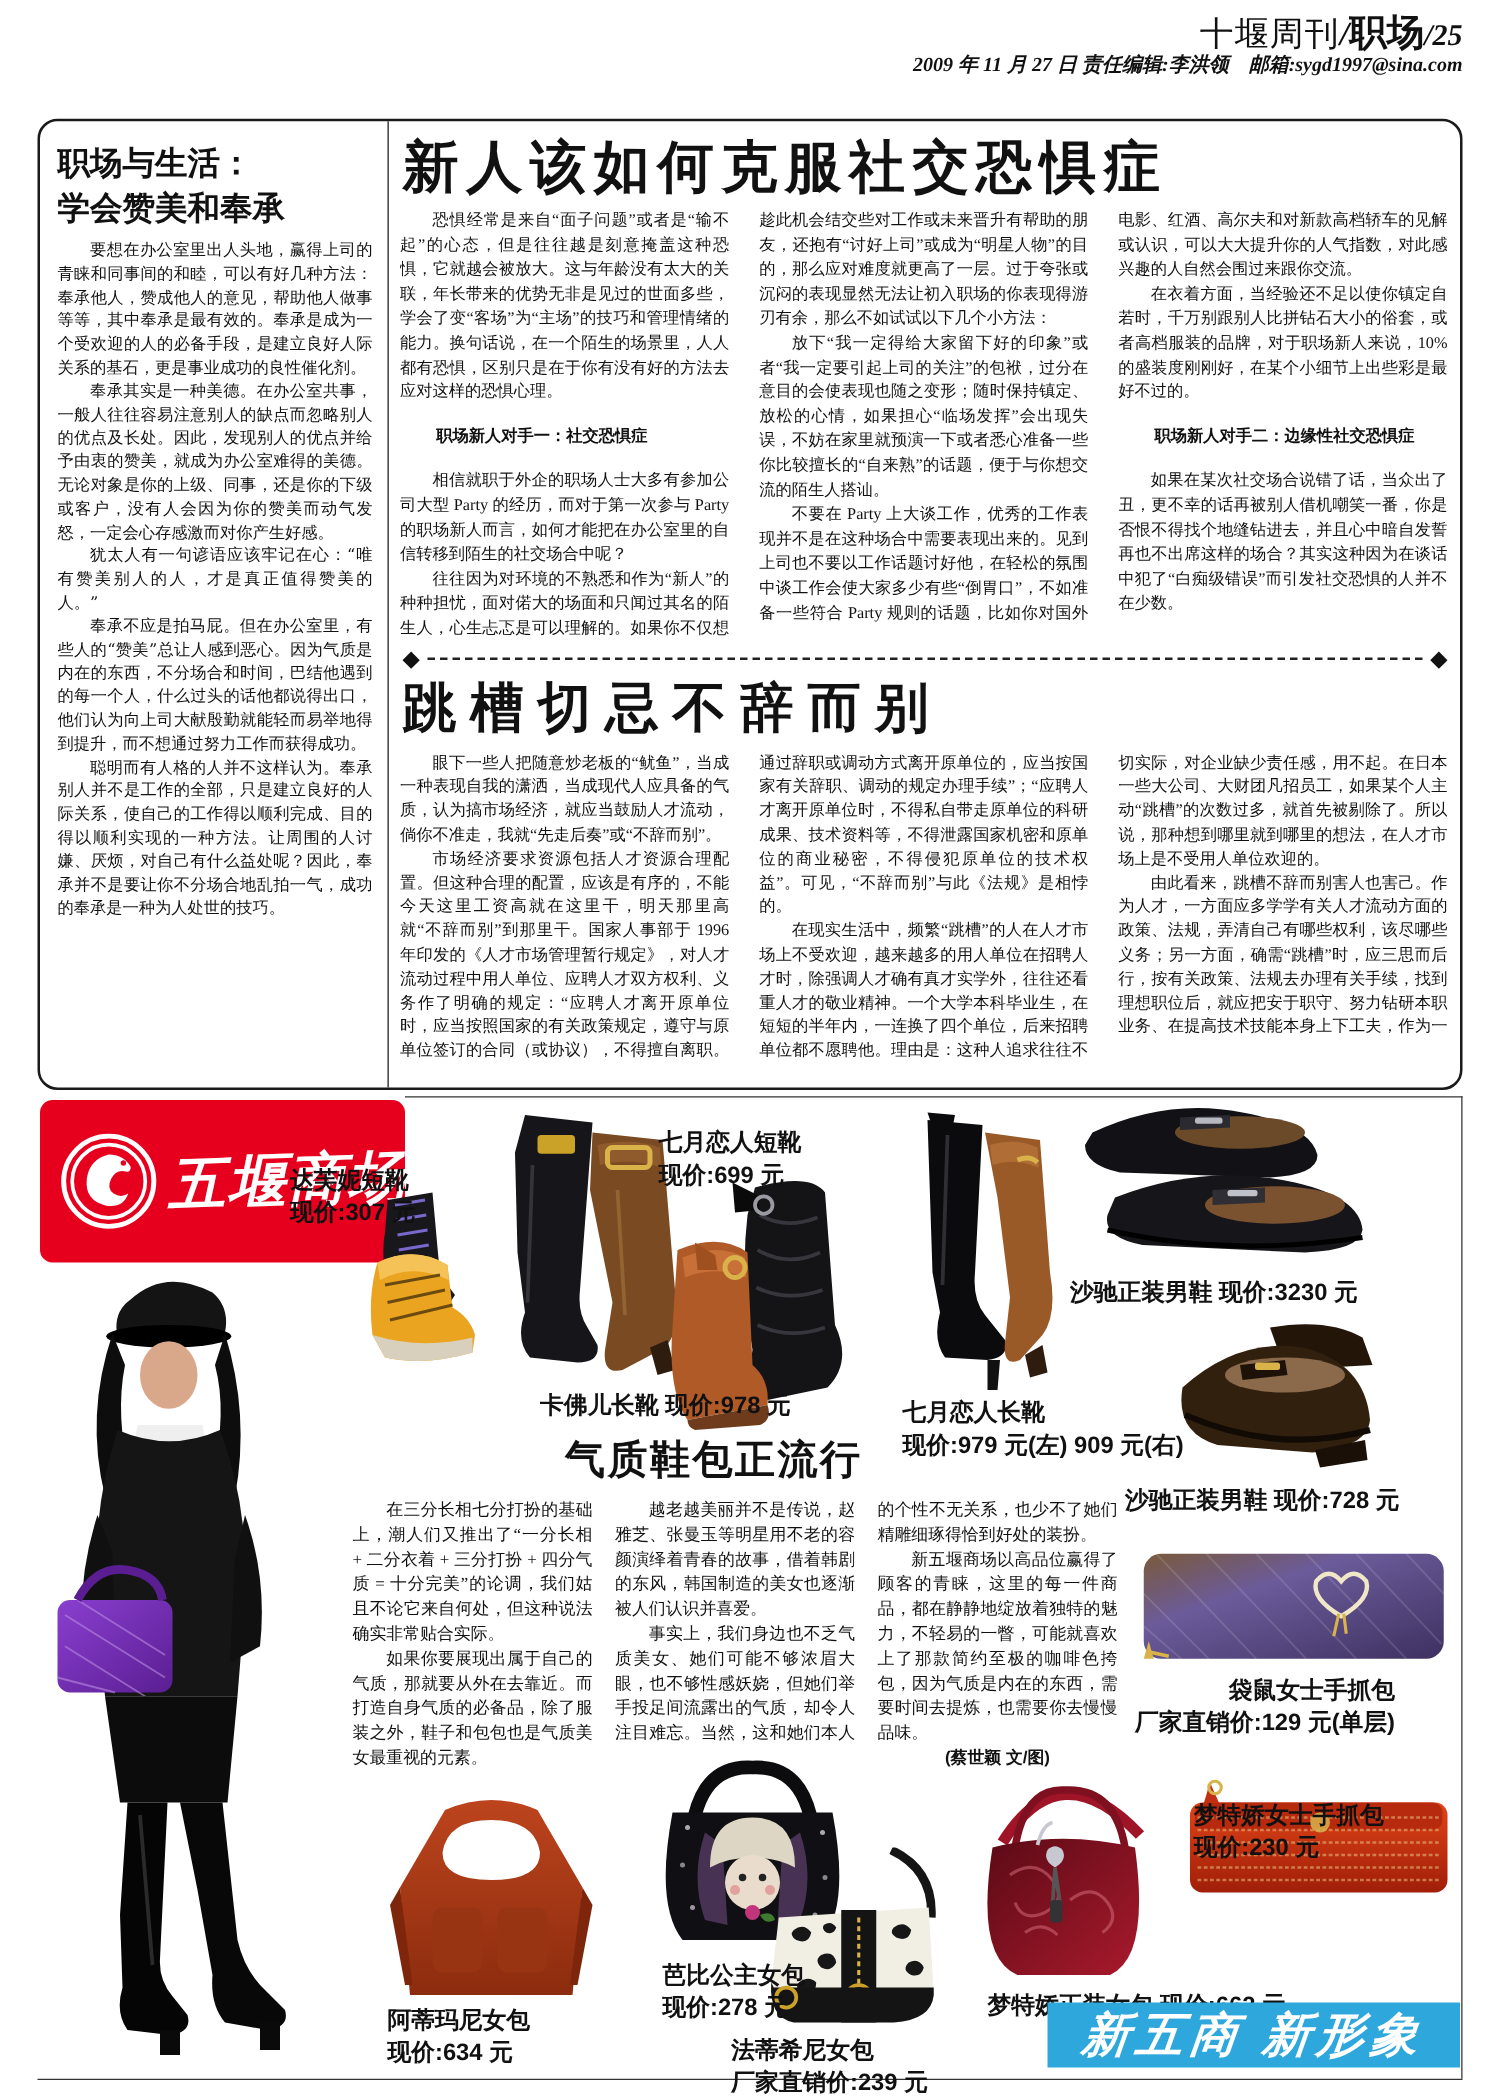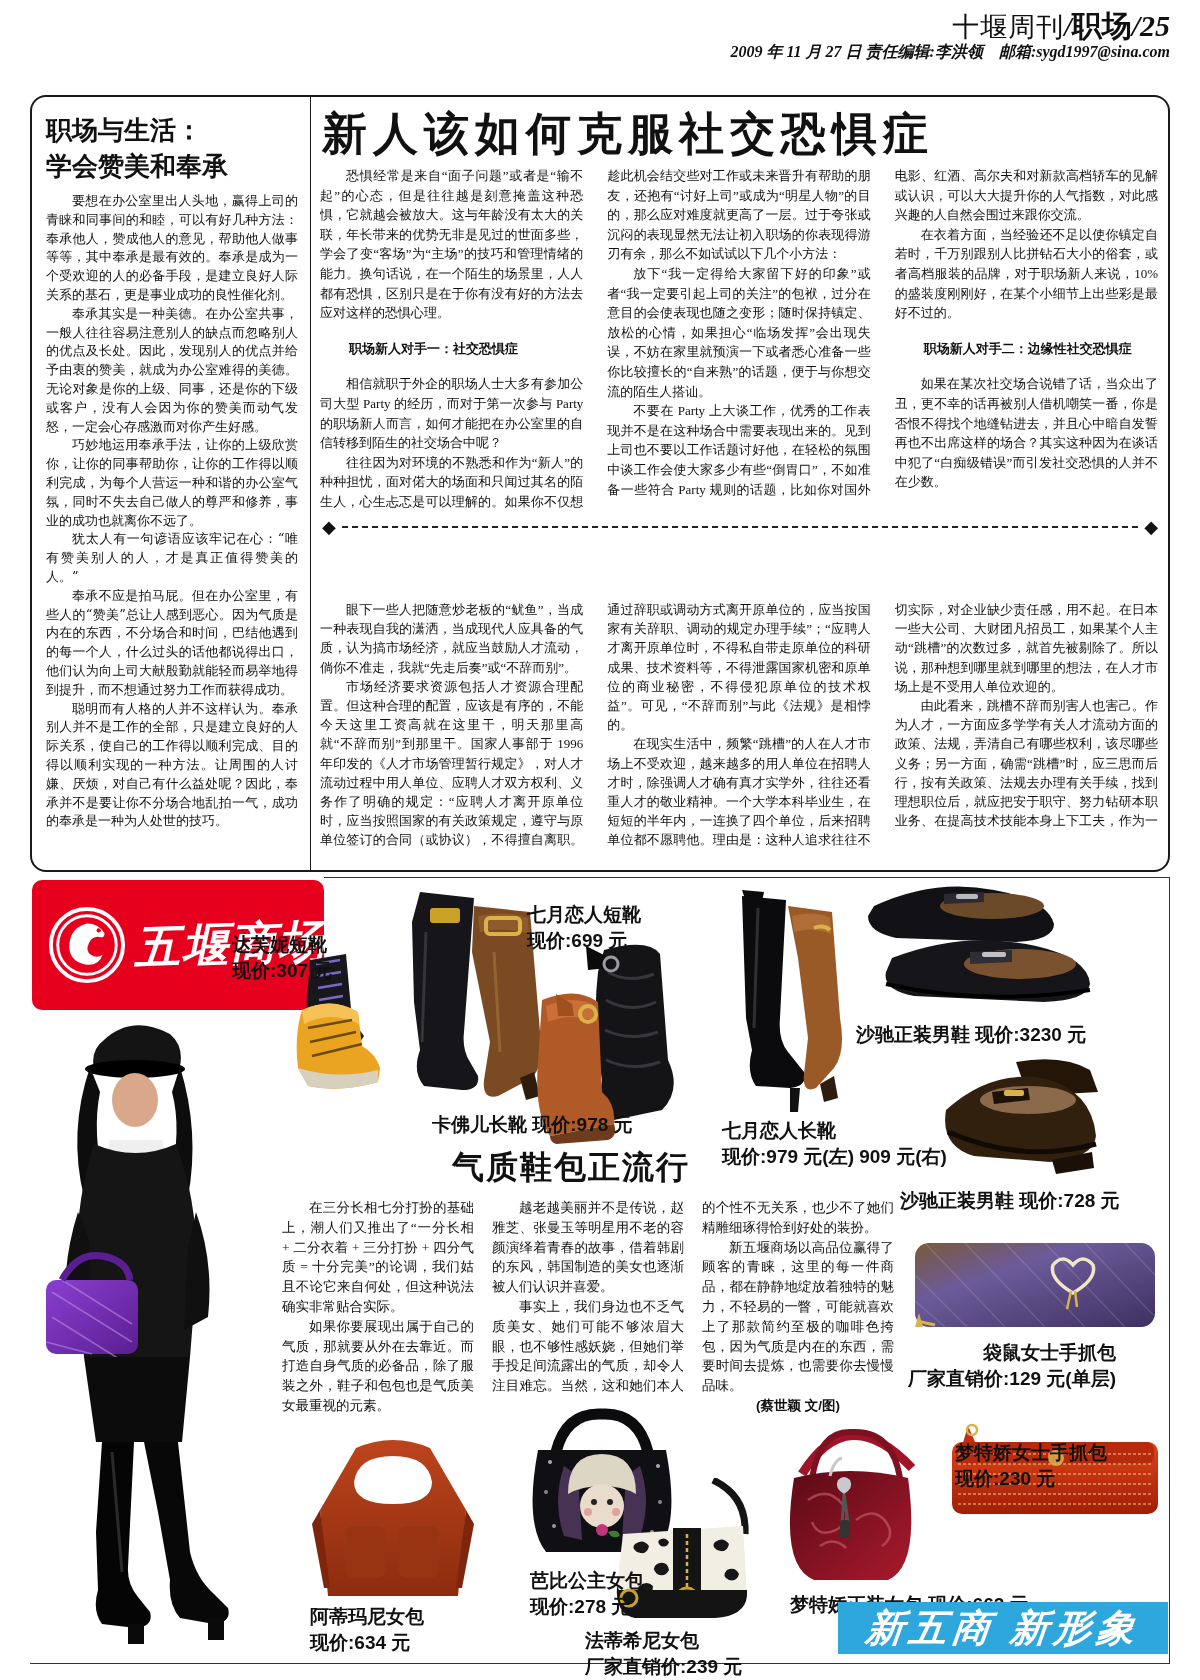--- a/index.html
+++ b/index.html
@@ -4,21 +4,21 @@
 <style>
   html,body{margin:0;padding:0;background:#e9e9e9;}
   .page{position:relative;width:1200px;height:1680px;background:#ffffff;margin:0 auto;
         font-family:"Liberation Serif",serif;color:#111;overflow:hidden;}
   .abs{position:absolute;}
   
   .masthead{right:30px;top:6px;text-align:right;font-family:"Liberation Serif",serif;}
   .masthead .m1{font-size:27px;letter-spacing:1px;}
   .masthead .msep{font-size:27px;font-style:italic;font-weight:bold;}
   .masthead .m2{font-size:30px;font-weight:bold;font-family:"Liberation Sans",sans-serif;}
-  .masthead .m3{font-size:30px;font-style:italic;font-weight:bold;}
+  .masthead .m3{font-size:24px;font-style:italic;font-weight:bold;}
   .dateline{right:30px;top:42px;font-size:16px;font-weight:bold;font-style:italic;
             font-family:"Liberation Serif",serif;}
   
   .content-box{left:30px;top:95px;width:1140px;height:777px;border:2px solid #1a1a1a;
                border-radius:16px;box-sizing:border-box;}
   .vdiv{left:310px;top:97px;width:1px;height:773px;background:#1a1a1a;}
   .left-title{left:46px;top:112px;font-family:"Liberation Sans",sans-serif;font-weight:bold;
               font-size:26px;line-height:36px;}
   .left-body{left:46px;top:192px;width:252px;height:666px;overflow:hidden;
              font-family:"DejaVu Serif",serif;font-size:13px;line-height:18.8px;text-align:justify;}
@@ -71,21 +71,20 @@
   <div class="abs content-box"></div>
   <div class="abs vdiv"></div>
 
   <div class="abs left-title">
     <div>职场与生活：</div>
     <div>学会赞美和奉承</div>
   </div>
   <div class="abs left-body">
       <p class="para">要想在办公室里出人头地，赢得上司的青睐和同事间的和睦，可以有好几种方法：奉承他人，赞成他人的意见，帮助他人做事等等，其中奉承是最有效的。奉承是成为一个受欢迎的人的必备手段，是建立良好人际关系的基石，更是事业成功的良性催化剂。</p>
       <p class="para">奉承其实是一种美德。在办公室共事，一般人往往容易注意别人的缺点而忽略别人的优点及长处。因此，发现别人的优点并给予由衷的赞美，就成为办公室难得的美德。无论对象是你的上级、同事，还是你的下级或客户，没有人会因为你的赞美而动气发怒，一定会心存感激而对你产生好感。</p>
-      <p class="para">巧妙地运用奉承手法，让你的上级欣赏你，让你的同事帮助你，让你的工作得以顺利完成，为每个人营运一种和谐的办公室气氛，同时不失去自己做人的尊严和修养，事业的成功也就离你不远了。</p>
       <p class="para">犹太人有一句谚语应该牢记在心：“唯有赞美别人的人，才是真正值得赞美的人。”</p>
       <p class="para">奉承不应是拍马屁。但在办公室里，有些人的“赞美”总让人感到恶心。因为气质是内在的东西，不分场合和时间，巴结他遇到的每一个人，什么过头的话他都说得出口，他们认为向上司大献殷勤就能轻而易举地得到提升，而不想通过努力工作而获得成功。</p>
       <p class="para">聪明而有人格的人并不这样认为。奉承别人并不是工作的全部，只是建立良好的人际关系，使自己的工作得以顺利完成、目的得以顺利实现的一种方法。让周围的人讨嫌、厌烦，对自己有什么益处呢？因此，奉承并不是要让你不分场合地乱拍一气，成功的奉承是一种为人处世的技巧。</p>
     </div>
 
   <div class="abs a1-title">新人该如何克服社交恐惧症</div>
   <div class="abs a1-cols">
       <p class="para">恐惧经常是来自“面子问题”或者是“输不起”的心态，但是往往越是刻意掩盖这种恐惧，它就越会被放大。这与年龄没有太大的关联，年长带来的优势无非是见过的世面多些，学会了变“客场”为“主场”的技巧和管理情绪的能力。换句话说，在一个陌生的场景里，人人都有恐惧，区别只是在于你有没有好的方法去应对这样的恐惧心理。</p>
       <p class="subhead">职场新人对手一：社交恐惧症</p>
       <p class="para">相信就职于外企的职场人士大多有参加公司大型 Party 的经历，而对于第一次参与 Party 的职场新人而言，如何才能把在办公室里的自信转移到陌生的社交场合中呢？</p>
@@ -96,20 +95,21 @@
       <p class="subhead">职场新人对手二：边缘性社交恐惧症</p>
       <p class="para">如果在某次社交场合说错了话，当众出了丑，更不幸的话再被别人借机嘲笑一番，你是否恨不得找个地缝钻进去，并且心中暗自发誓再也不出席这样的场合？其实这种因为在谈话中犯了“白痴级错误”而引发社交恐惧的人并不在少数。</p>
     </div>
 
   <div class="abs divider">
     <span class="dia">◆</span>
     <span class="dline"></span>
     <span class="dia">◆</span>
   </div>
 
+  <div class="abs a2-title">跳槽切忌不辞而别</div>
   <div class="abs a2-cols">
       <p class="para">眼下一些人把随意炒老板的“鱿鱼”，当成一种表现自我的潇洒，当成现代人应具备的气质，认为搞市场经济，就应当鼓励人才流动，倘你不准走，我就“先走后奏”或“不辞而别”。</p>
       <p class="para">市场经济要求资源包括人才资源合理配置。但这种合理的配置，应该是有序的，不能今天这里工资高就在这里干，明天那里高就“不辞而别”到那里干。国家人事部于 1996 年印发的《人才市场管理暂行规定》，对人才流动过程中用人单位、应聘人才双方权利、义务作了明确的规定：“应聘人才离开原单位时，应当按照国家的有关政策规定，遵守与原单位签订的合同（或协议），不得擅自离职。通过辞职或调动方式离开原单位的，应当按国家有关辞职、调动的规定办理手续”；“应聘人才离开原单位时，不得私自带走原单位的科研成果、技术资料等，不得泄露国家机密和原单位的商业秘密，不得侵犯原单位的技术权益”。可见，“不辞而别”与此《法规》是相悖的。</p>
       <p class="para">在现实生活中，频繁“跳槽”的人在人才市场上不受欢迎，越来越多的用人单位在招聘人才时，除强调人才确有真才实学外，往往还看重人才的敬业精神。一个大学本科毕业生，在短短的半年内，一连换了四个单位，后来招聘单位都不愿聘他。理由是：这种人追求往往不切实际，对企业缺少责任感，用不起。在日本一些大公司、大财团凡招员工，如果某个人主动“跳槽”的次数过多，就首先被剔除了。所以说，那种想到哪里就到哪里的想法，在人才市场上是不受用人单位欢迎的。</p>
       <p class="para">由此看来，跳槽不辞而别害人也害己。作为人才，一方面应多学学有关人才流动方面的政策、法规，弄清自己有哪些权利，该尽哪些义务；另一方面，确需“跳槽”时，应三思而后行，按有关政策、法规去办理有关手续，找到理想职位后，就应把安于职守、努力钻研本职业务、在提高技术技能本身上下工夫，作为一个从业者的基本的职业素质。如是，才不至于在市场经济的海洋里溺水。</p>
     </div>
 
   <div class="abs ad-topline"></div>
   <div class="abs ad-rightline"></div>
   <div class="abs ad-bottomline"></div>

